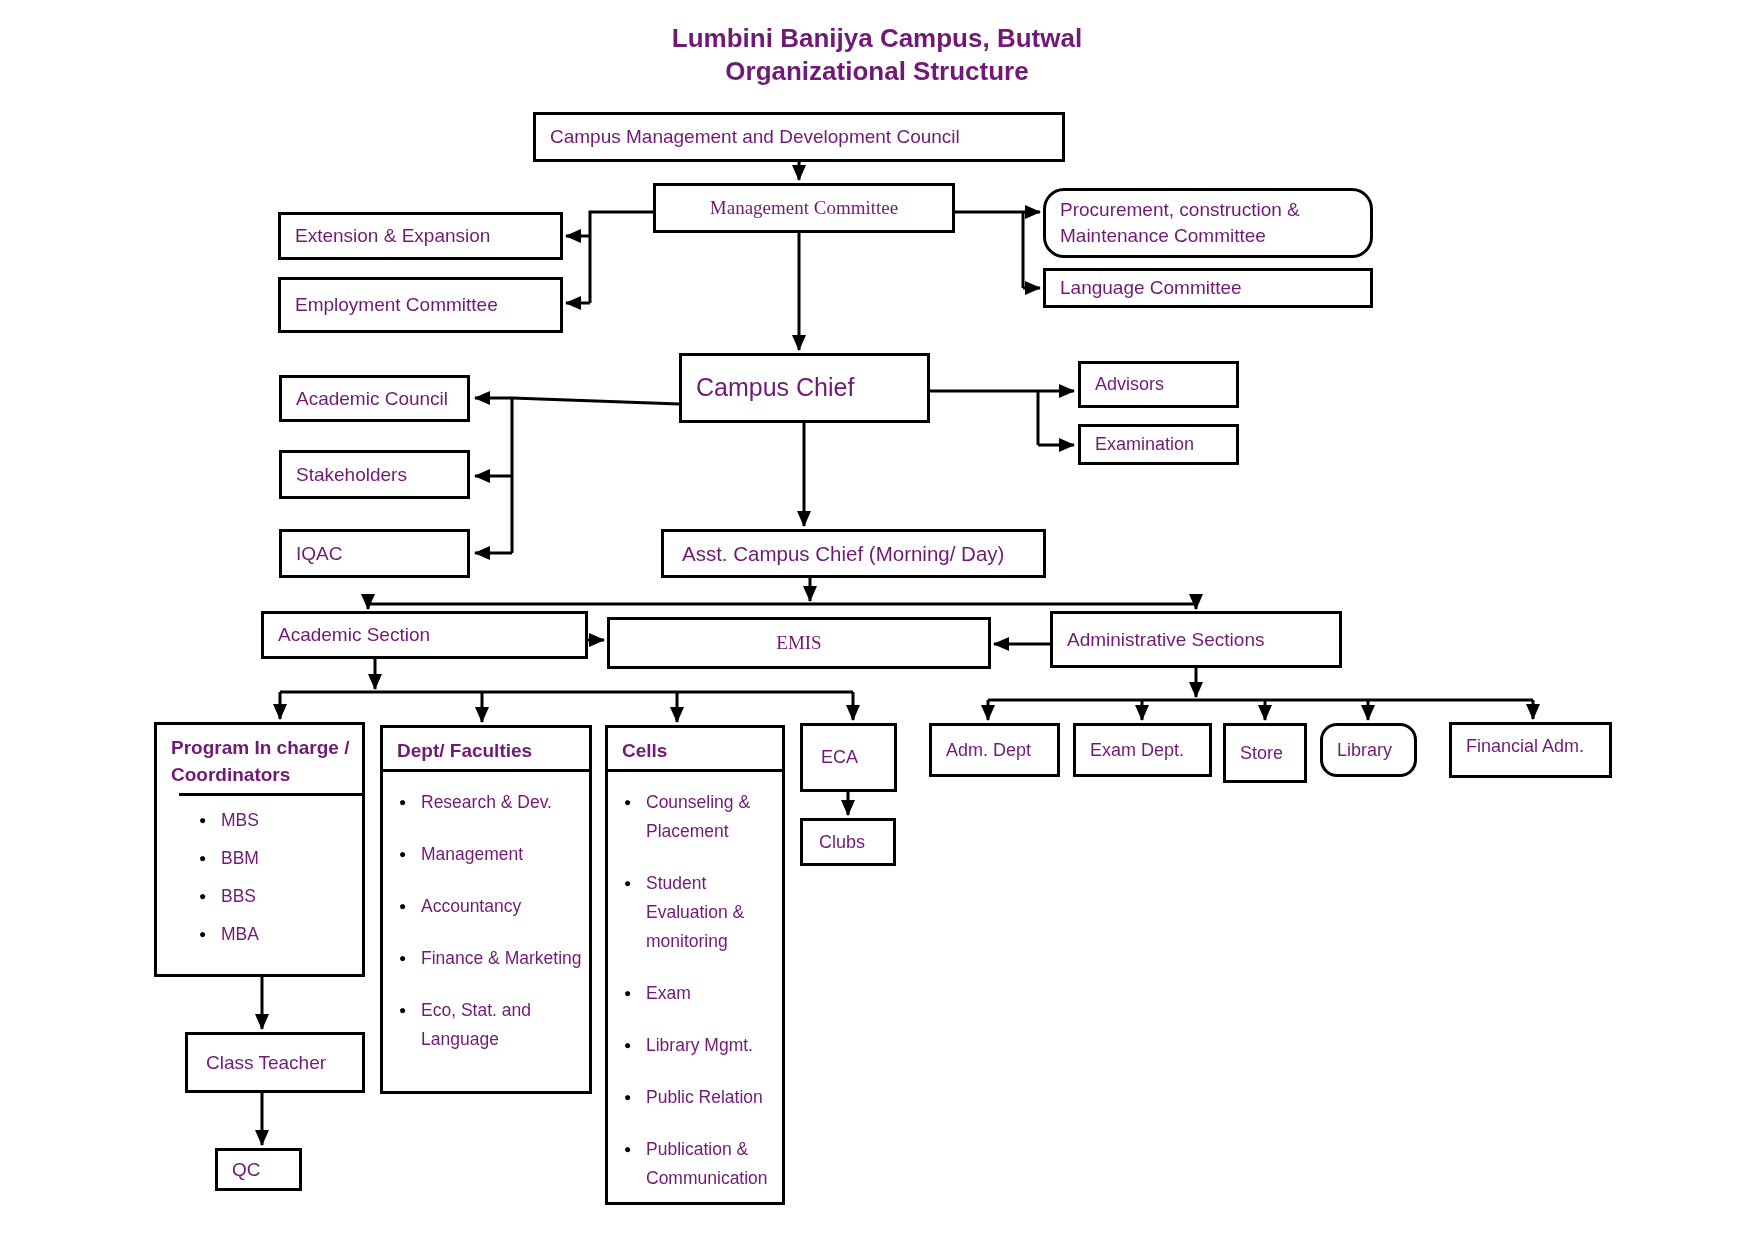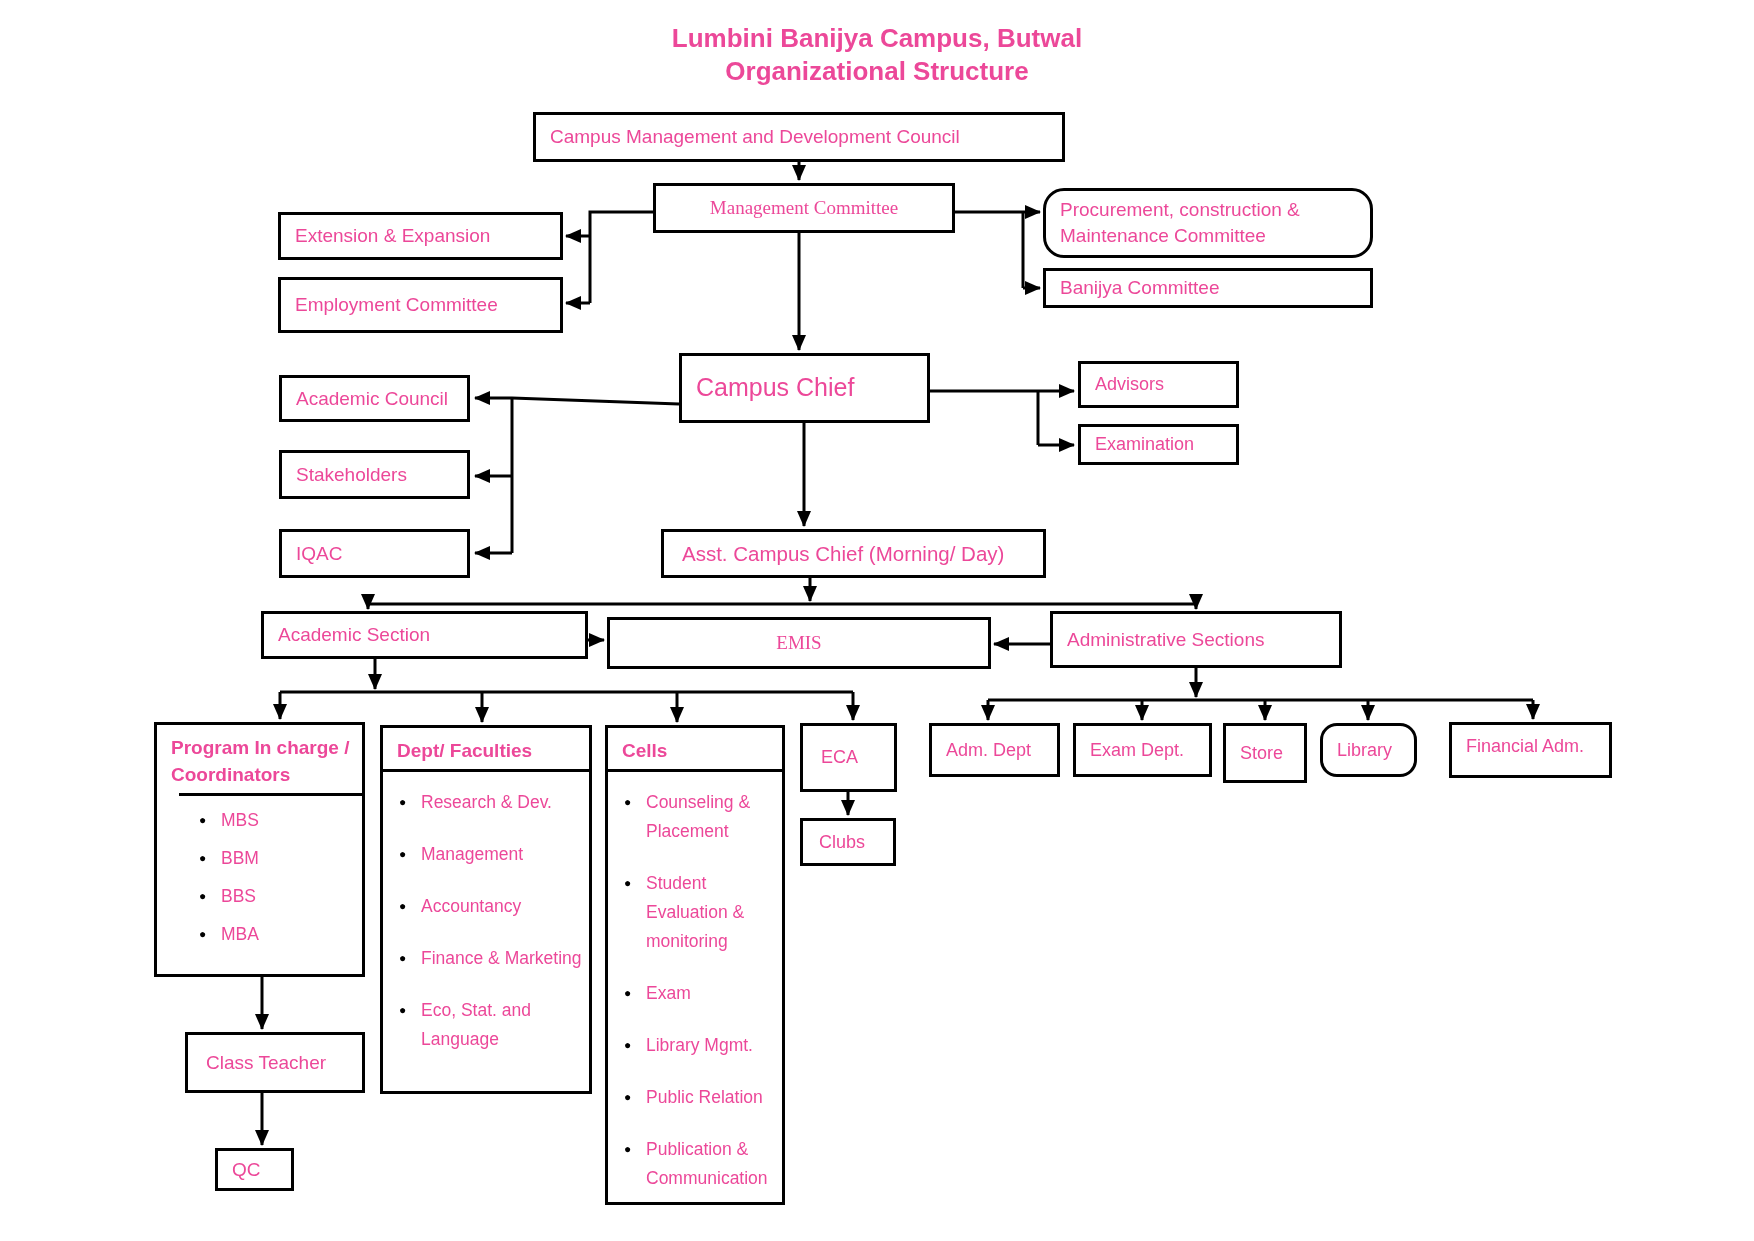--- a/index.html
+++ b/index.html
@@ -1,18 +1,18 @@
 <!DOCTYPE html>
 <html><head>
 <meta charset="utf-8">
 <style>
   html,body{margin:0;padding:0;background:#ffffff;}
   #canvas{
     position:relative;width:1754px;height:1241px;background:#ffffff;
-    font-family:"Liberation Sans", sans-serif;color:#ec4899;overflow:hidden;
+    font-family:"Liberation Sans", sans-serif;color:#701a75;overflow:hidden;
   }
   #connectors{position:absolute;left:0;top:0;pointer-events:none;}
   .node{
     position:absolute;box-sizing:border-box;border:3px solid #000;background:#fff;
     display:flex;align-items:center;padding-left:14px;font-size:19px;line-height:1.35;
   }
   .center{justify-content:center;padding-left:0;font-family:Liberation Serif, serif;}
   .small{font-size:18px;}
   .chief{font-size:25px;}
   .asst{font-size:20.5px;padding-left:18px;}
@@ -107,21 +107,21 @@
   <div class="node" style="left:533px;top:112px;width:532px;height:50px;">Campus Management and Development Council</div>
 
   <div class="node center" style="left:653px;top:183px;width:302px;height:50px;">Management Committee</div>
 
   <div class="node" style="left:278px;top:212px;width:285px;height:48px;">Extension &amp; Expansion</div>
 
   <div class="node" style="left:278px;top:277px;width:285px;height:56px;">Employment Committee</div>
 
   <div class="node" style="left:1043px;top:188px;width:330px;height:70px;line-height:1.38;border-radius:21px;">Procurement, construction &amp; Maintenance Committee</div>
 
-  <div class="node" style="left:1043px;top:268px;width:330px;height:40px;">Banijya Committee</div>
+  <div class="node" style="left:1043px;top:268px;width:330px;height:40px;">Language Committee</div>
 
   <div class="node chief" style="left:679px;top:353px;width:251px;height:70px;">Campus Chief</div>
 
   <div class="node" style="left:279px;top:375px;width:191px;height:47px;">Academic Council</div>
 
   <div class="node" style="left:279px;top:450px;width:191px;height:49px;">Stakeholders</div>
 
   <div class="node" style="left:279px;top:529px;width:191px;height:49px;">IQAC</div>
 
   <div class="node small" style="left:1078px;top:361px;width:161px;height:47px;">Advisors</div>
@@ -182,15 +182,15 @@
   <div class="node small" style="left:1073px;top:723px;width:139px;height:54px;">Exam Dept.</div>
 
   <div class="node small" style="left:1223px;top:723px;width:84px;height:60px;">Store</div>
 
   <div class="node small" style="left:1320px;top:723px;width:97px;height:54px;border-radius:17px;">Library</div>
 
   <div class="node small" style="left:1449px;top:722px;width:163px;height:56px;align-items:flex-start;padding-top:9px;">Financial Adm.</div>
 
   <div class="node" style="left:185px;top:1032px;width:180px;height:61px;padding-left:18px;">Class Teacher</div>
 
-  <div class="node" style="left:215px;top:1148px;width:79px;height:43px;text-align:center;">QC</div>
+  <div class="node" style="left:215px;top:1148px;width:87px;height:43px;text-align:center;">QC</div>
 
 </div>
 
 </body></html>

